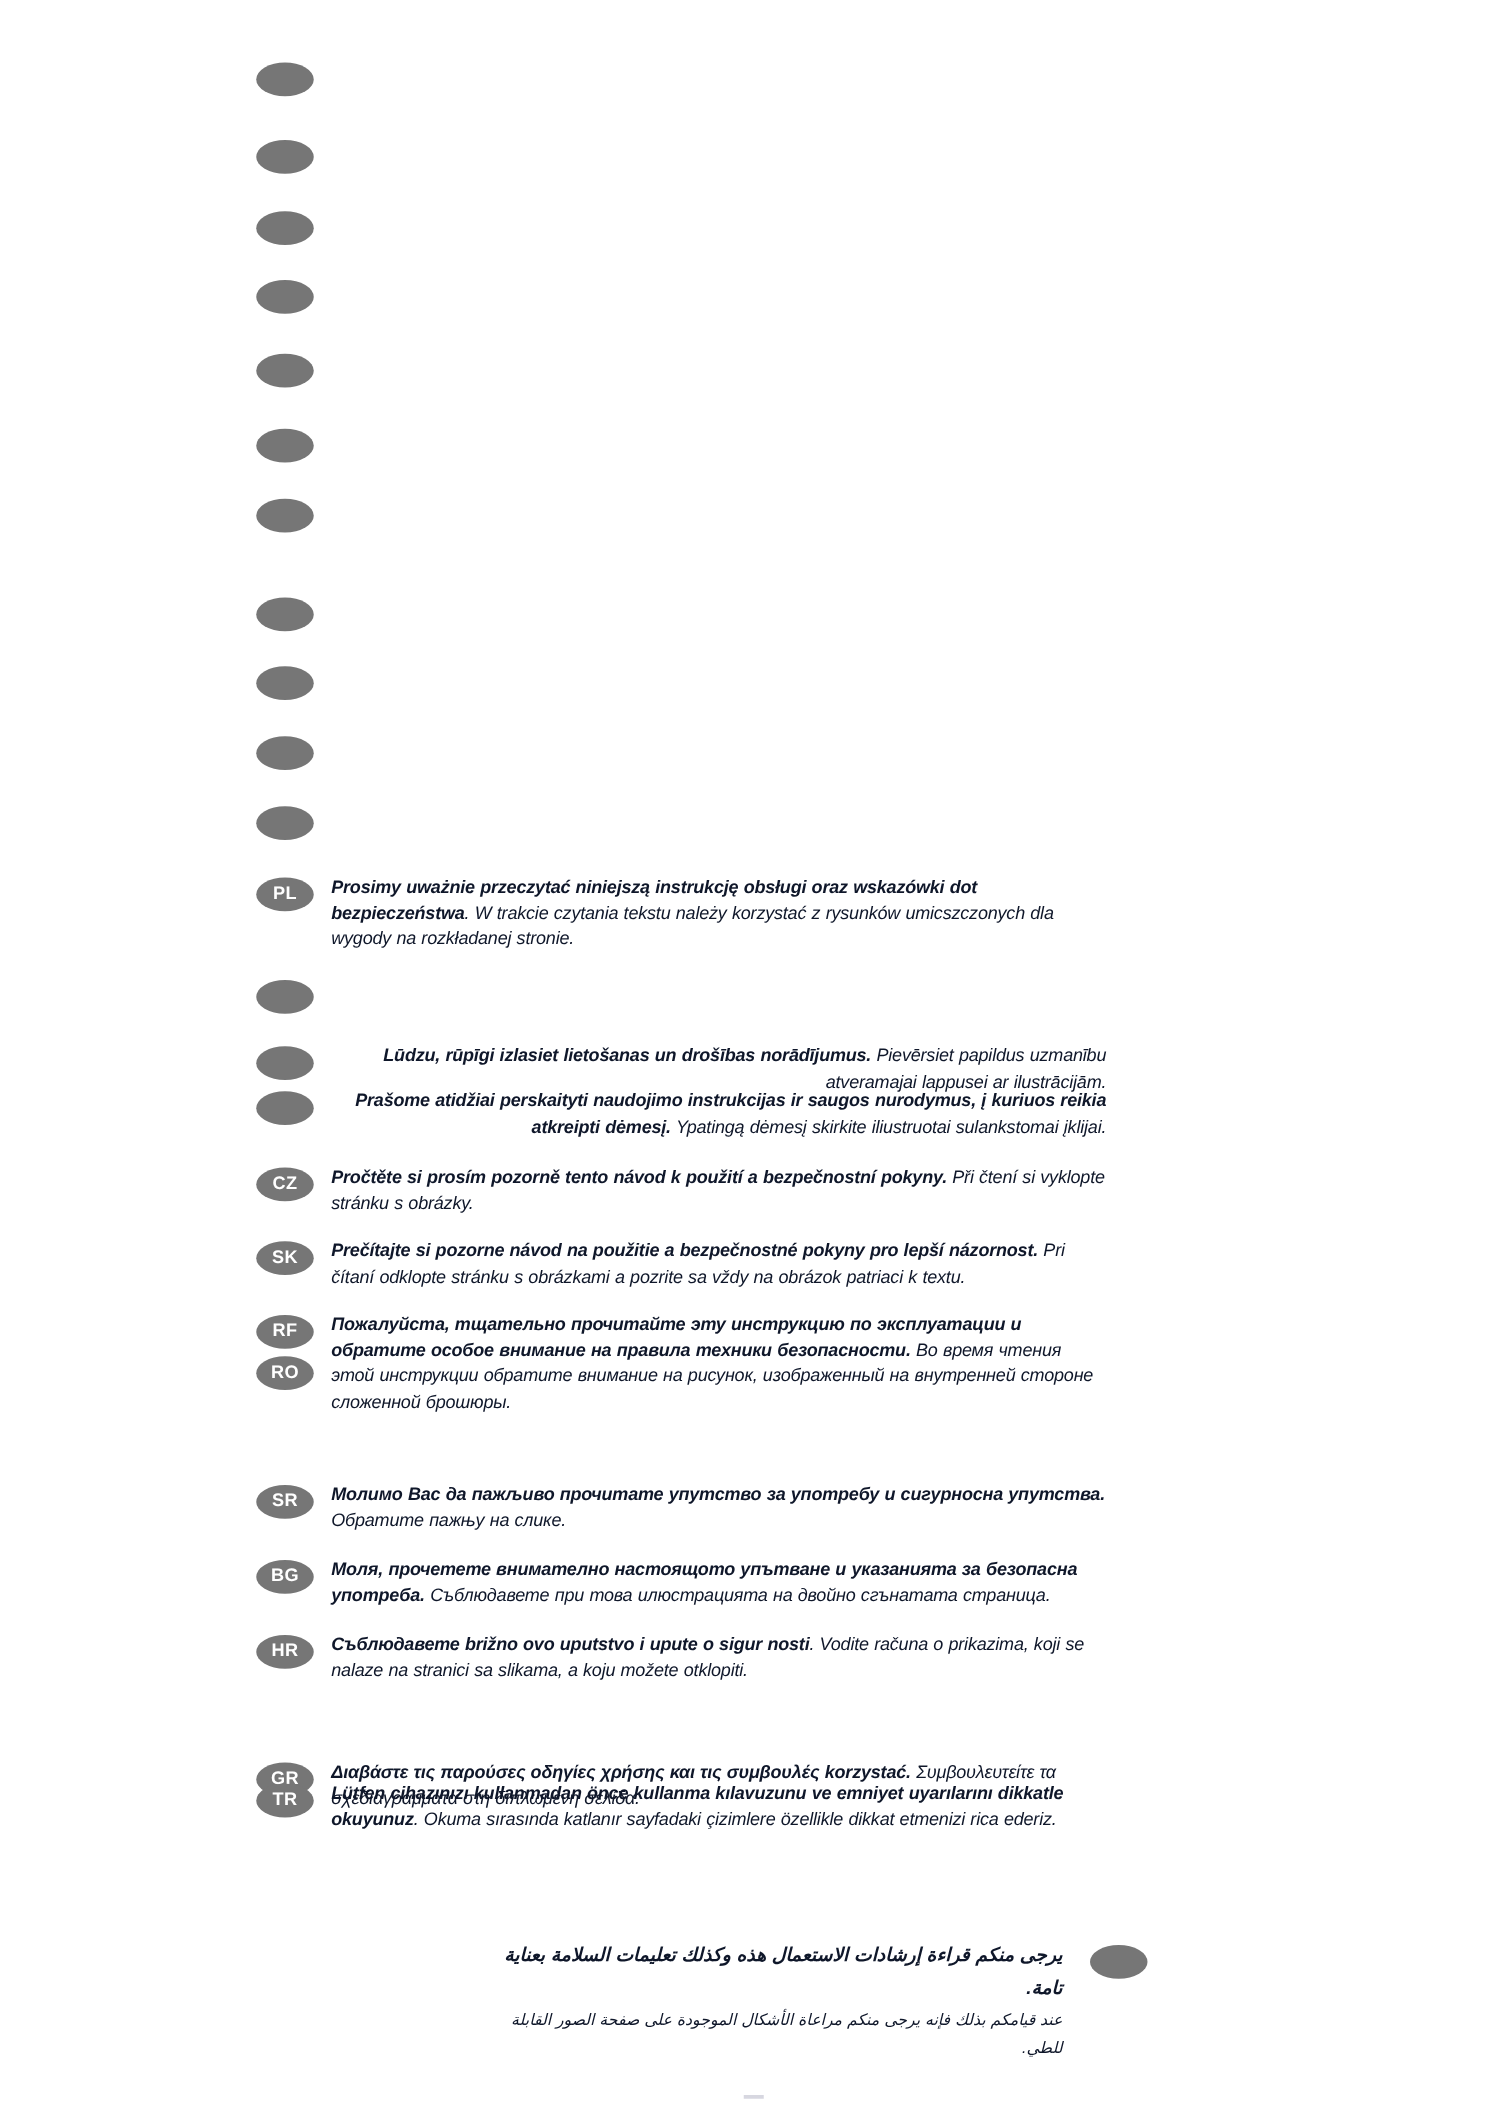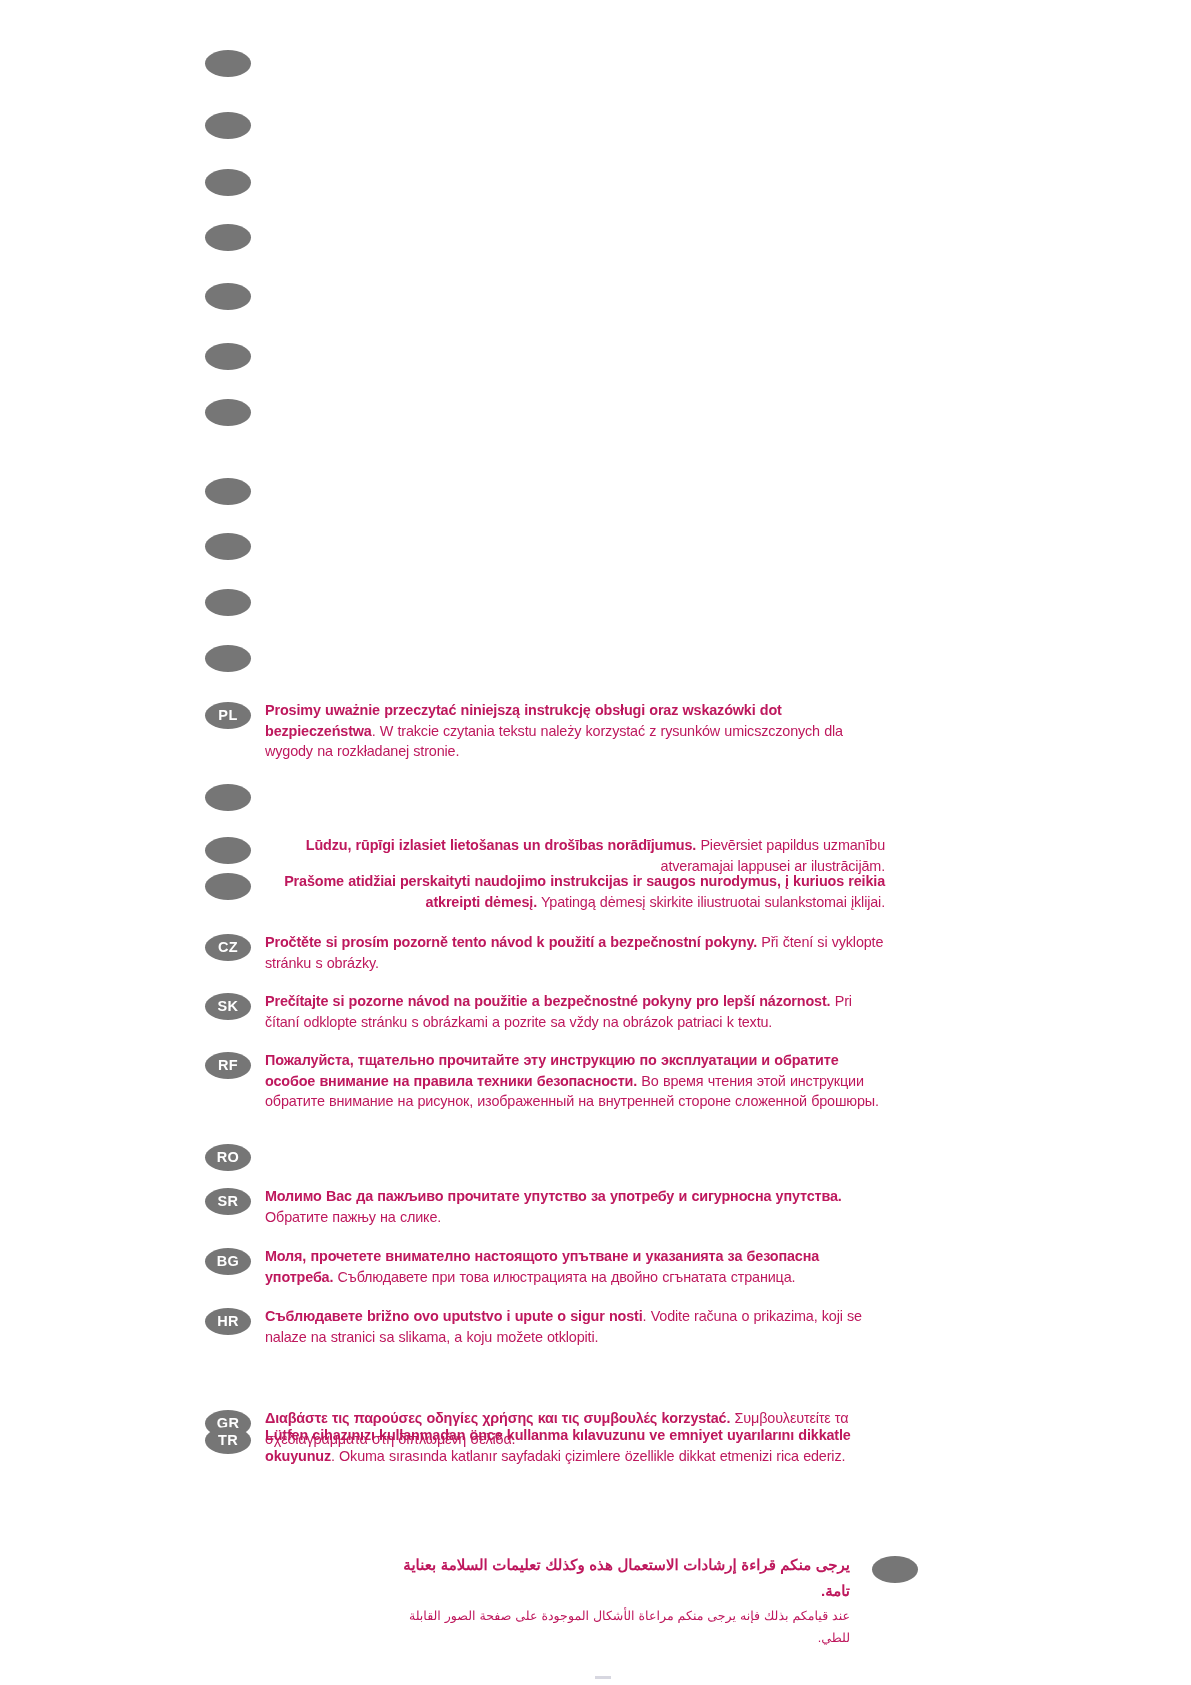--- a/index.html
+++ b/index.html
@@ -49,23 +49,24 @@
     font-family: "Liberation Sans", sans-serif;
     user-select: none;
   }
   .badge.empty { color: transparent; }
 
   .entry-text {
     margin-left: 14px;
     width: 620px;
     font-size: 14.4px;
     line-height: 1.43;
-    color: #be185d;
+    color: #0f172a;
     letter-spacing: -0.15px;
     word-spacing: 0.4px;
+    font-style: italic;
   }
   .entry-text b {
     font-weight: bold;
   }
 
   
   .entry-rtl {
     position: absolute;
     display: flex;
     flex-direction: row-reverse;
@@ -165,21 +166,21 @@
         <div class="entry-text"><b>Pročtěte si prosím pozorně tento návod k  použití a bezpečnostní pokyny.</b><span> Při čtení si  vyklopte stránku s obrázky.</span></div>
       </div>
       <div class="entry" style="top: 991px;">
         <div class="badge">SK</div>
         <div class="entry-text"><b>Prečítajte si pozorne návod na použitie a  bezpečnostné pokyny pro lepší názornost.</b><span> Pri čítaní odklopte stránku s obrázkami a pozrite sa vždy na obrázok patriaci k textu.</span></div>
       </div>
       <div class="entry" style="top: 1050px;">
         <div class="badge">RF</div>
         <div class="entry-text"><b>Пожалуйста, тщательно прочитайте эту  инструкцию по эксплуатации и обратите  особое внимание на правила техники  безопасности.</b><span> Во время чтения этой инструкции  обратите внимание на рисунок, изображенный на  внутренней стороне сложенной брошюры.</span></div>
       </div>
-      <div class="entry" style="top: 1142px; gap: 28px;">
+      <div class="entry" style="top: 1083px; gap: 28px;">
         <div class="badge">RO</div>
       </div>
       <div class="entry" style="top: 1186px;">
         <div class="badge">SR</div>
         <div class="entry-text"><b>Молимо Вас да пажљиво прочитате  упутство за употребу и сигурносна  упутства.</b><span> Обратите пажњу на слике.</span></div>
       </div>
       <div class="entry" style="top: 1246px;">
         <div class="badge">BG</div>
         <div class="entry-text"><b>Моля, прочетете внимателно настоящото  упътване и указанията за безопасна  употреба.</b><span> Съблюдавете при това  илюстрацията на двойно сгънатата страница.</span></div>
       </div>

